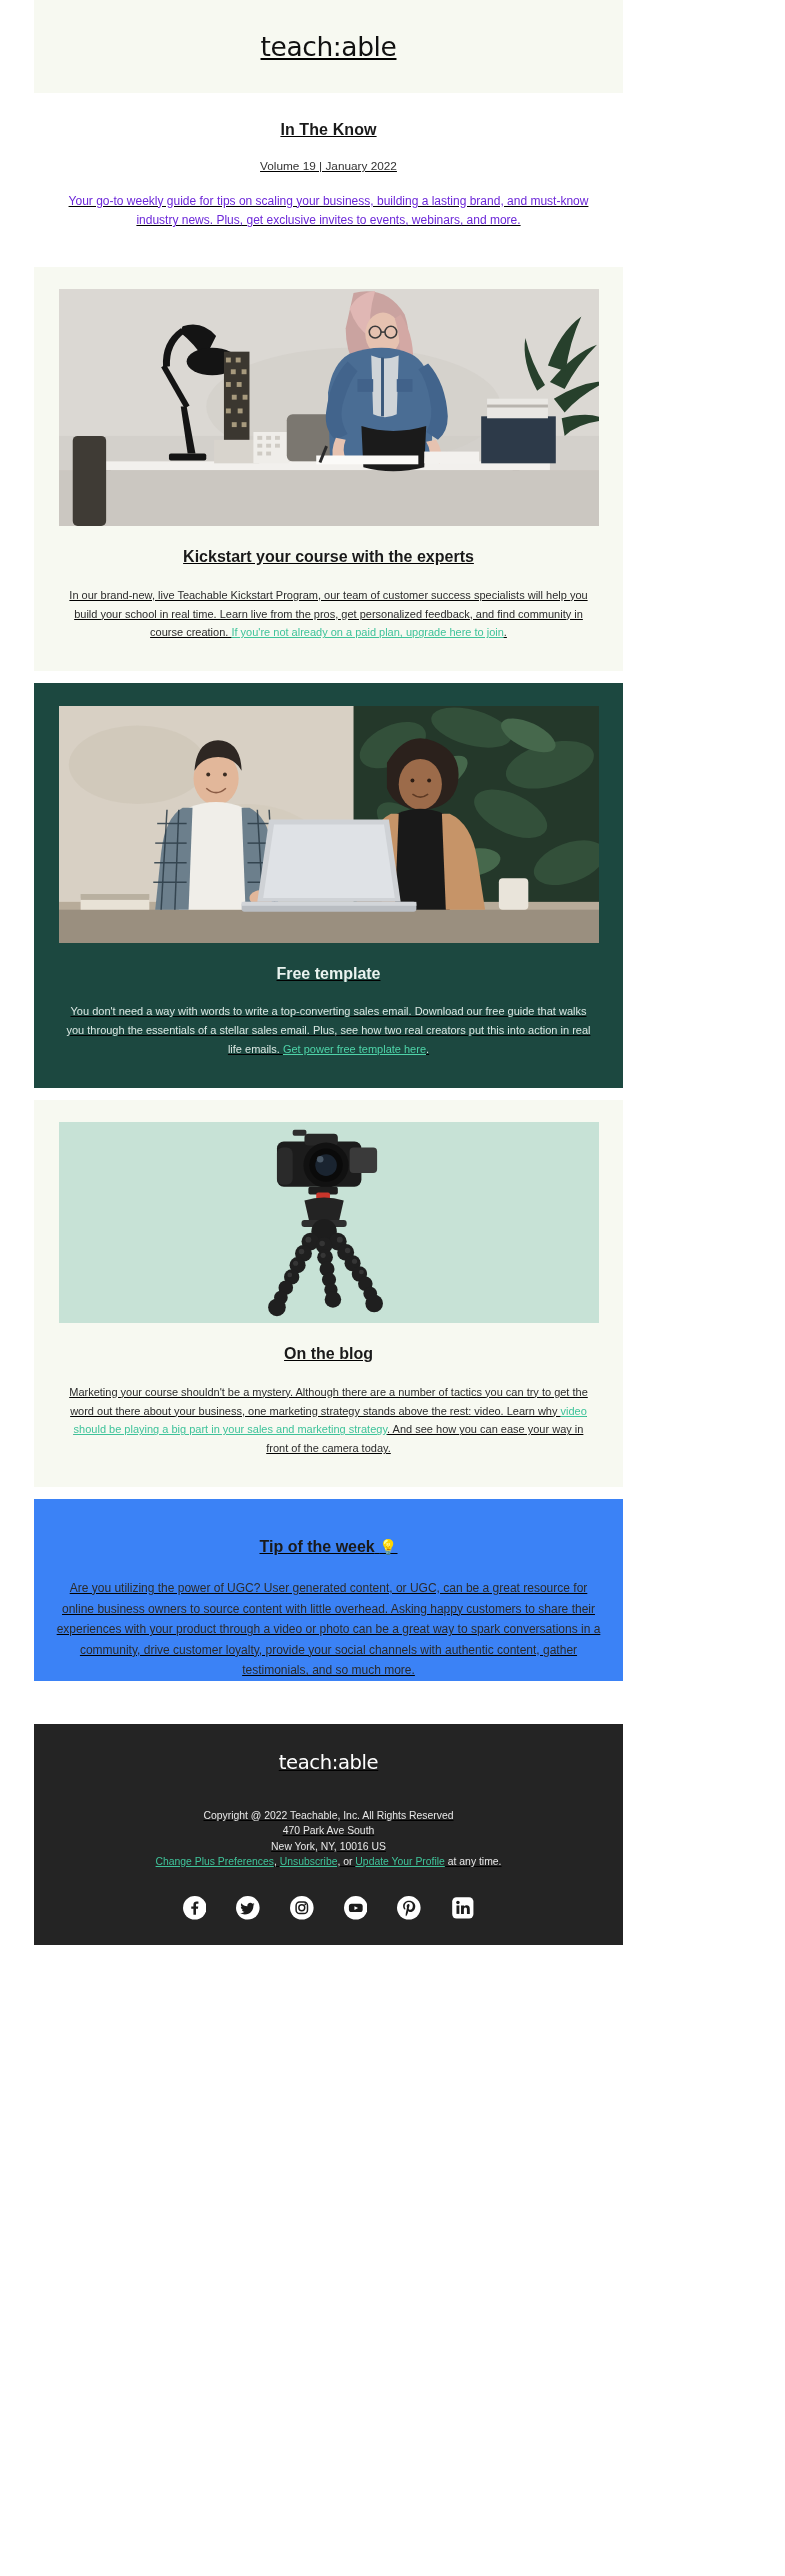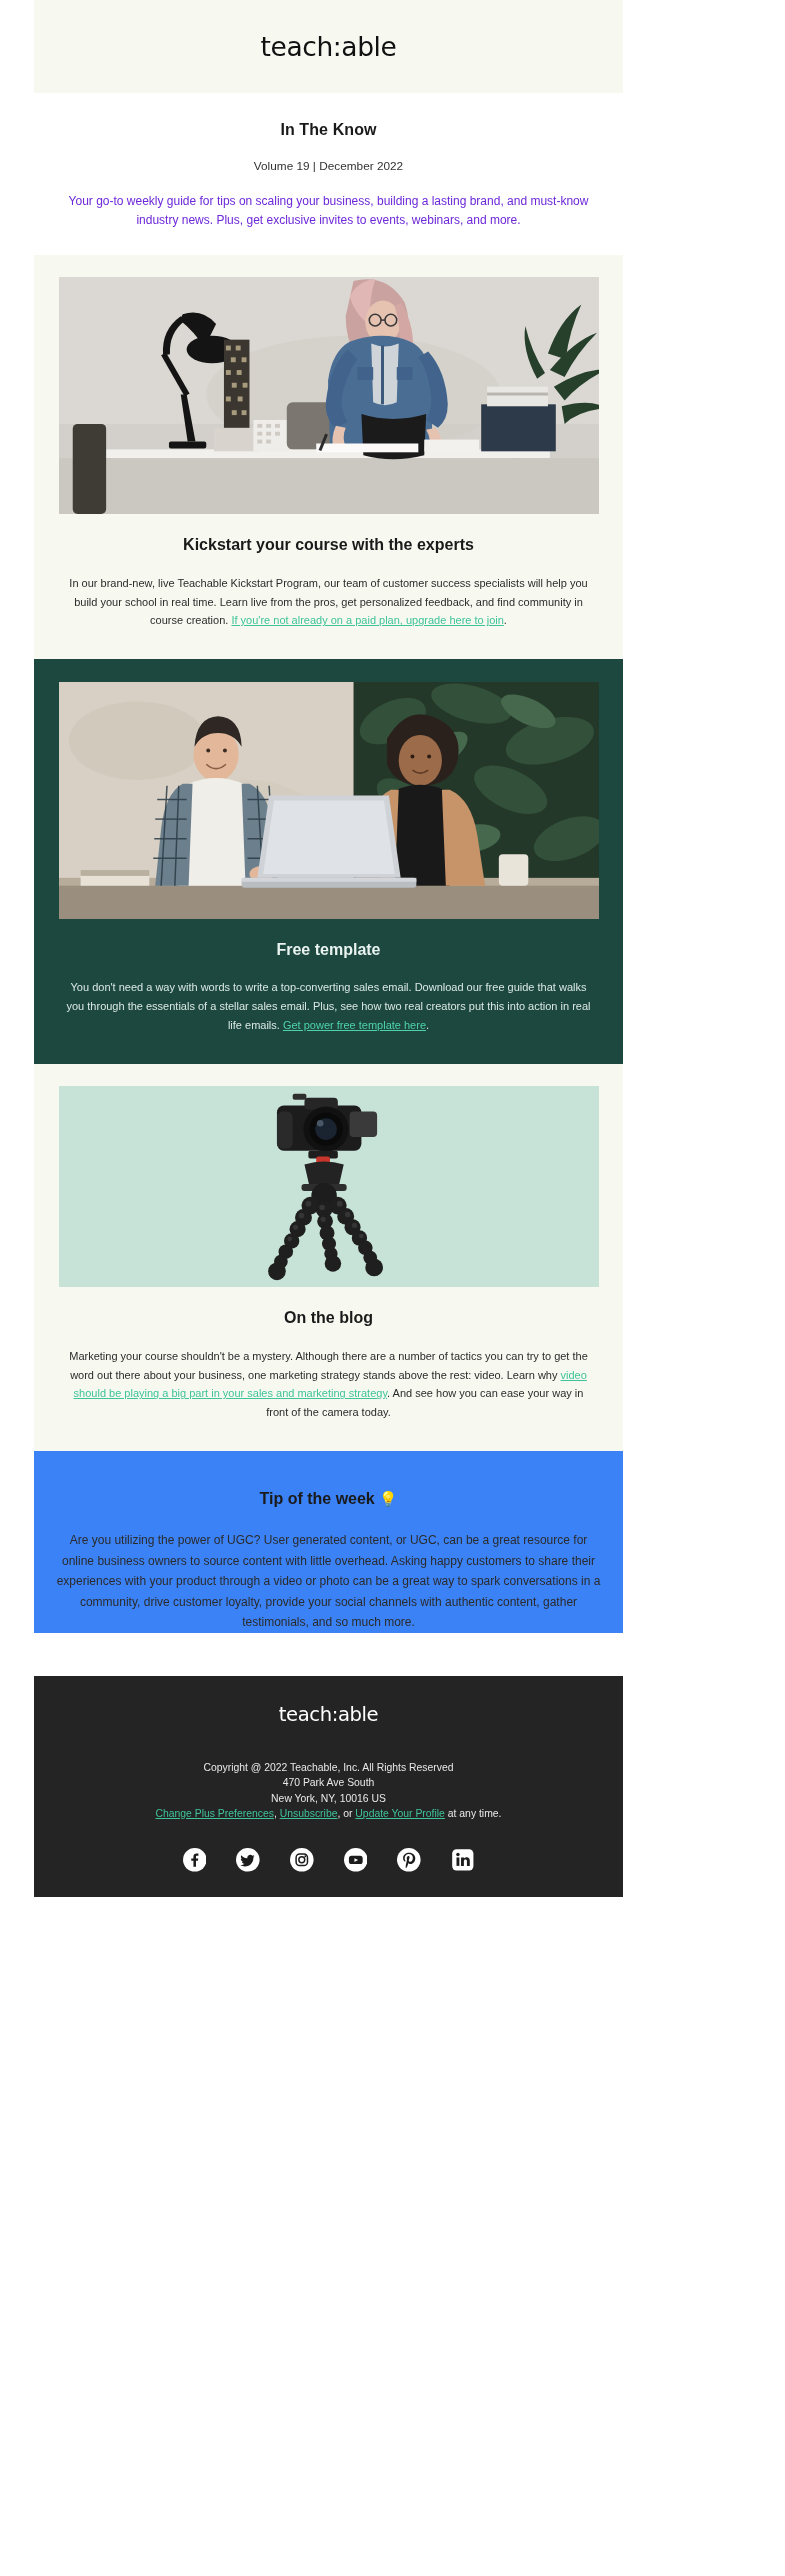--- a/index.html
+++ b/index.html
@@ -3,21 +3,21 @@
 <meta charset="utf-8">
 <style>
   * { box-sizing: border-box; margin: 0; padding: 0; }
   html, body {
     width: 785px;
     background: #ffffff;
     font-family: "Liberation Sans", sans-serif;
   }
   body { width: 785px; height: 2576px; overflow: hidden; }
 
-  .page { width: 657px; position: relative; }
+  .page { width: 657px; position: relative; text-decoration: underline; }
 
   
   .col { width: 589px; margin: 0 auto; }
 
   
   .logo-band {
     background: #f7f9f1;
     height: 93px;
     display: flex;
     align-items: center;
@@ -50,21 +50,21 @@
   }
   .intro .desc {
     margin: 18.6px auto 0 auto;
     width: 550px;
     font-size: 12px;
     line-height: 1.65;
     color: #6d28d9;
   }
 
   
-  .card { width: 589px; margin: 0 auto; }
+  .card { width: 589px; margin: 12px auto; }
   .card.cream  { background: #f7f9f1; }
   .card.green  { background: #1c4840; }
 
   .card-img-wrap { padding: 22.6px 24.5px 0 24.5px; }
   .card-img {
     width: 540px;
     height: 237px;
     position: relative;
     overflow: hidden;
     background: #c9c6c0;
@@ -161,21 +161,21 @@
 <div class="page">
 
   <div class="col">
     <div class="logo-band">
       <div class="logo">teach:able</div>
     </div>
   </div>
 
   <div class="intro col">
     <h1>In The Know</h1>
-    <div class="volume">Volume 19 | December 2022</div>
+    <div class="volume">Volume 19 | January 2022</div>
     <div class="desc">Your go-to weekly guide for tips on scaling your business, building a lasting brand, and must-know industry news. Plus, get exclusive invites to events, webinars, and more.</div>
   </div>
 
   <div style="height:23.6px"></div>
 
   <div class="card cream">
     <div class="card-img-wrap">
       <div class="card-img photo1">
         <svg viewBox="0 0 550 242" width="540" height="237" preserveAspectRatio="none">
           <rect x="0" y="0" width="550" height="242" fill="#d3d0cb"></rect>

